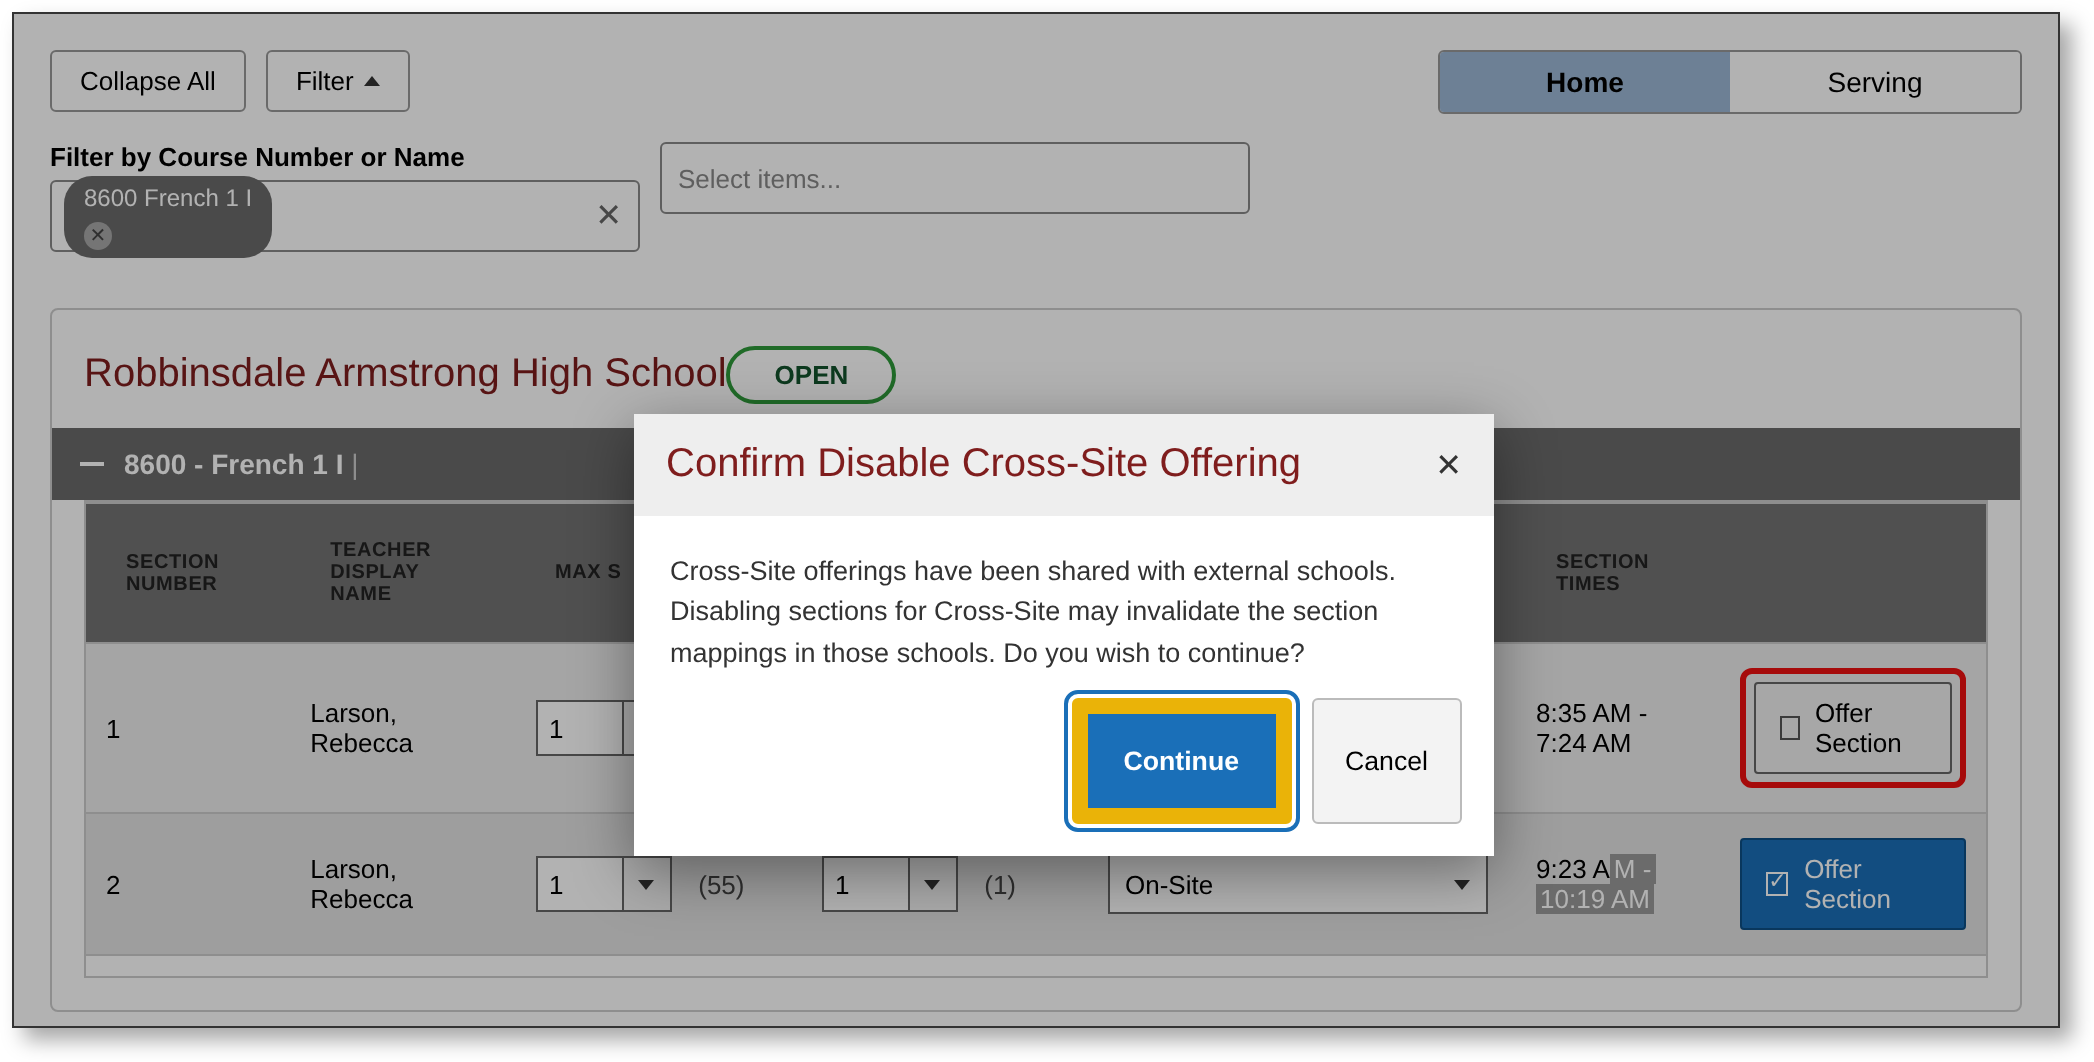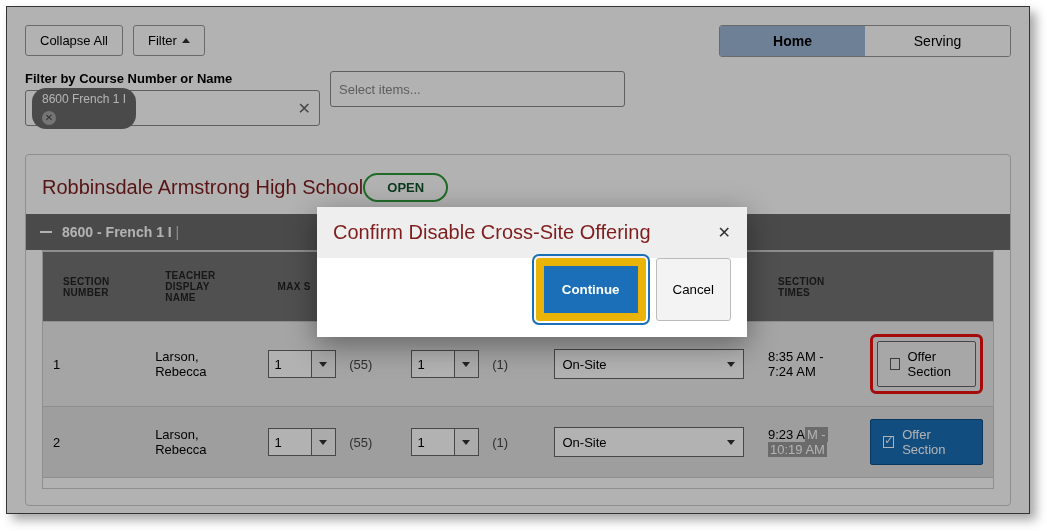--- a/index.html
+++ b/index.html
@@ -207,18 +207,19 @@
     </div>
   </div>
 
   <div class="overlay"></div>
 
   <div class="modal">
     <div class="modal-head">
       <div class="modal-title">Confirm Disable Cross-Site Offering</div>
       <div class="modal-close">✕</div>
     </div>
+    <div class="modal-body">Cross-Site offerings have been shared with external schools. Disabling sections for Cross-Site may invalidate the section mappings in those schools. Do you wish to continue?</div>
     <div class="modal-actions">
       <button class="primary">Continue</button>
       <button class="secondary">Cancel</button>
     </div>
   </div>
 </div>
 
 </body></html>

